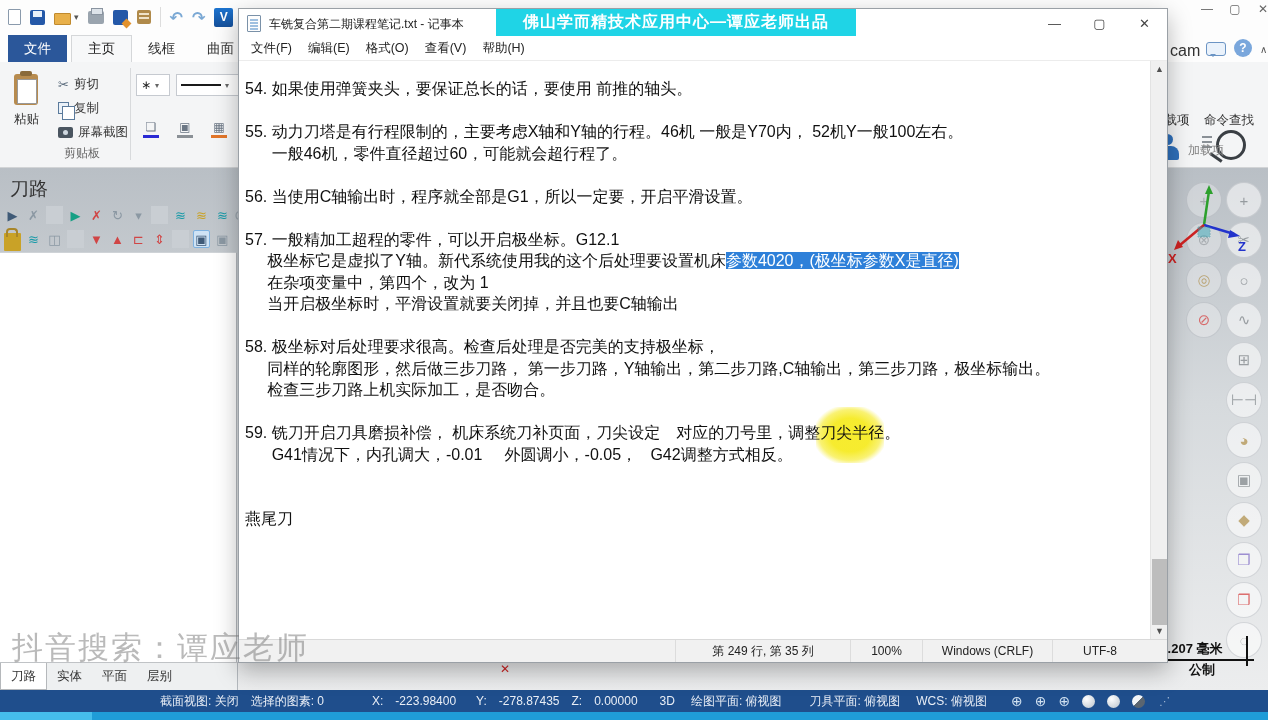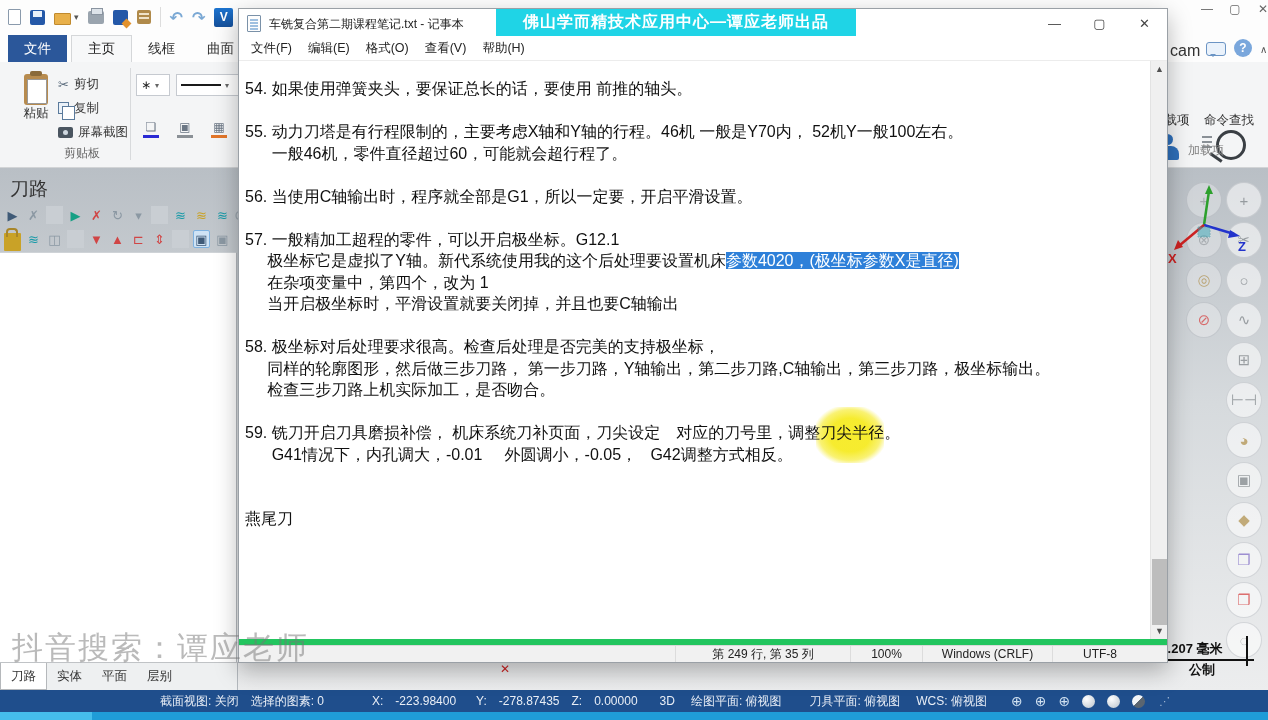--- a/index.html
+++ b/index.html
@@ -25,21 +25,21 @@
 .qa-undo,.qa-redo{font-size:16px;color:#7aa8d4;font-weight:bold}
 .qa-logo{width:19px;height:19px;background:linear-gradient(#1d74d0,#15509a);color:#fff;font-weight:bold;font-size:12px;border-radius:2px}
 
 #ribbon-tabs{position:absolute;left:8px;top:34px;height:28px;display:flex;align-items:flex-end}
 .rtab{height:27px;padding:0 16px;display:flex;align-items:center;font-size:13.5px;color:#333;background:transparent}
 .rtab.file{background:#2b579a;color:#fff;margin-right:4px}
 .rtab.active{background:#f7f8f9;border:1px solid #d5d7d9;border-bottom:none;color:#1e1e1e}
 
 
 #ribbon{position:absolute;left:0;top:62px;width:1268px;height:106px;background:#f4f5f6;border-bottom:1px solid #d2d4d6}
-#paste-btn{position:absolute;left:14px;top:8px;width:44px;height:88px;display:flex;flex-direction:column;align-items:center;justify-content:flex-start;}
+#paste-btn{position:absolute;left:14px;top:8px;width:44px;height:88px;display:flex;flex-direction:column;align-items:flex-start;justify-content:flex-start;gap:6px}
 .clipboard-ic{width:24px;height:31px;background:#b78b4e;border-radius:3px;position:relative;margin-top:4px}
 .clipboard-ic::before{content:'';position:absolute;left:6px;top:-3px;width:12px;height:5px;background:#8a6a3a;border-radius:2px}
 .clipboard-ic::after{content:'';position:absolute;left:3px;top:5px;width:18px;height:23px;background:#fff;border:1px solid #999}
 .rc-small{position:absolute;left:58px;display:flex;align-items:center;gap:5px;font-size:12.5px;color:#333;height:20px}
 .scissors{font-size:13px;color:#5a6b7c}
 .copy-ic{width:11px;height:12px;border:1px solid #5a7a9c;background:#eaf1f8;position:relative}
 .copy-ic::after{content:'';position:absolute;left:3px;top:3px;width:11px;height:12px;border:1px solid #5a7a9c;background:#fff}
 .cam-ic{width:15px;height:11px;background:#4a5560;border-radius:2px;position:relative}
 .cam-ic::after{content:'';position:absolute;left:5px;top:3px;width:5px;height:5px;border-radius:50%;background:#cfd8e0}
 .group-label{position:absolute;font-size:12px;color:#666}
@@ -114,39 +114,39 @@
 .sb-sphere{width:13px;height:13px;border-radius:50%;background:radial-gradient(circle at 35% 30%,#ffffff,#b9c3cc);margin-right:12px;display:inline-block}
 .sb-sphere.dark{background:linear-gradient(135deg,#f2f5f8 50%,#5a6570 50%)}
 .sb-grip{color:#9fb6d2;font-size:11px;margin-left:2px}
 #bottom-strip{position:absolute;left:0;top:712px;width:1268px;height:8px;background:#1f9cd8}
 #bottom-strip .seg{position:absolute;left:0;top:0;width:92px;height:8px;background:#45bdec}
 
 
 #watermark{position:absolute;left:12px;top:627px;z-index:40;font-size:31px;letter-spacing:2px;color:rgba(118,118,118,.5);white-space:nowrap}
 
 
-#notepad{position:absolute;left:238px;top:8px;width:930px;height:655px;background:#22c55e;border:1px solid #9aa0a6;box-shadow:0 8px 22px rgba(0,0,0,.28);z-index:10}
+#notepad{position:absolute;left:238px;top:8px;width:930px;height:655px;background:#eab308;border:1px solid #9aa0a6;box-shadow:0 8px 22px rgba(0,0,0,.28);z-index:10}
 #np-titlebar{position:absolute;left:0;top:0;width:100%;height:28px;background:#fff}
 .np-doc-ic{position:absolute;left:8px;top:6px;width:14px;height:17px;background:#fdfdfd;border:1px solid #7a91a8;border-radius:1px}
 .np-doc-ic::after{content:'';position:absolute;left:2px;top:3px;width:8px;height:1.5px;background:#9fc0e0;box-shadow:0 3px 0 #9fc0e0,0 6px 0 #9fc0e0,0 9px 0 #9fc0e0}
 #np-title{position:absolute;left:30px;top:7px;font-size:12px;color:#222;white-space:nowrap}
 #np-banner{position:absolute;left:257px;top:0;width:360px;height:27px;background:#1fd4e6;color:#fff;font-size:16px;font-weight:bold;letter-spacing:1px;display:flex;align-items:center;justify-content:center;white-space:nowrap}
 #np-controls{position:absolute;right:0;top:0;display:flex}
 #np-controls .wc{width:45px;height:28px;display:flex;align-items:center;justify-content:center;font-size:13px;color:#444}
 #np-menubar{position:absolute;left:0;top:28px;width:100%;height:24px;display:flex;align-items:center;padding-left:4px;border-bottom:1px solid #ececec;background:#fff}
 .np-menu{padding:3px 8px;font-size:12.5px;color:#222}
 #np-text{position:absolute;left:0;top:52px;right:17px;bottom:23px;background:#fff;overflow:hidden;padding:17px 4px 0 6px;font-size:16px;line-height:21.5px;color:#101010;white-space:pre-wrap}
 .np-line{position:relative;z-index:0;min-height:21.5px}
 .seg-sel{background:#2e80d9;color:#fff}
 .seg-mark{position:relative}
 .seg-mark::before{content:'';position:absolute;left:-4px;top:-17px;width:68px;height:56px;z-index:-1;background:radial-gradient(ellipse at center,rgba(246,235,40,.97) 42%,rgba(246,235,40,.65) 64%,rgba(246,235,40,0) 78%)}
 #np-scrollbar{position:absolute;right:0;top:52px;bottom:23px;width:17px;background:#f0f0f0;border-left:1px solid #e3e3e3}
 .sb-arrow{position:absolute;left:0;width:17px;height:16px;display:flex;align-items:center;justify-content:center;font-size:9px;color:#505050}
 #sb-thumb{position:absolute;left:1px;top:498px;width:15px;height:66px;background:#bdbdbd}
-#np-status{position:absolute;left:0;bottom:0;width:100%;height:17px;background:#f1f1f1;border-top:1px solid #d9d9d9;display:flex;align-items:center;font-size:12px;color:#222}
+#np-status{position:absolute;left:0;bottom:0;width:100%;height:23px;background:#f1f1f1;border-top:1px solid #d9d9d9;display:flex;align-items:center;font-size:12px;color:#222}
 #np-status .cell{border-left:1px solid #dcdcdc;height:100%;display:flex;align-items:center;justify-content:center}
 #np-status .sp{flex:1}
 </style>
 </head>
 <body>
 
 <div id="header">
   <div id="qa-row">
       <span class="gi qa-new"></span>
       <span class="gi qa-save"></span>

